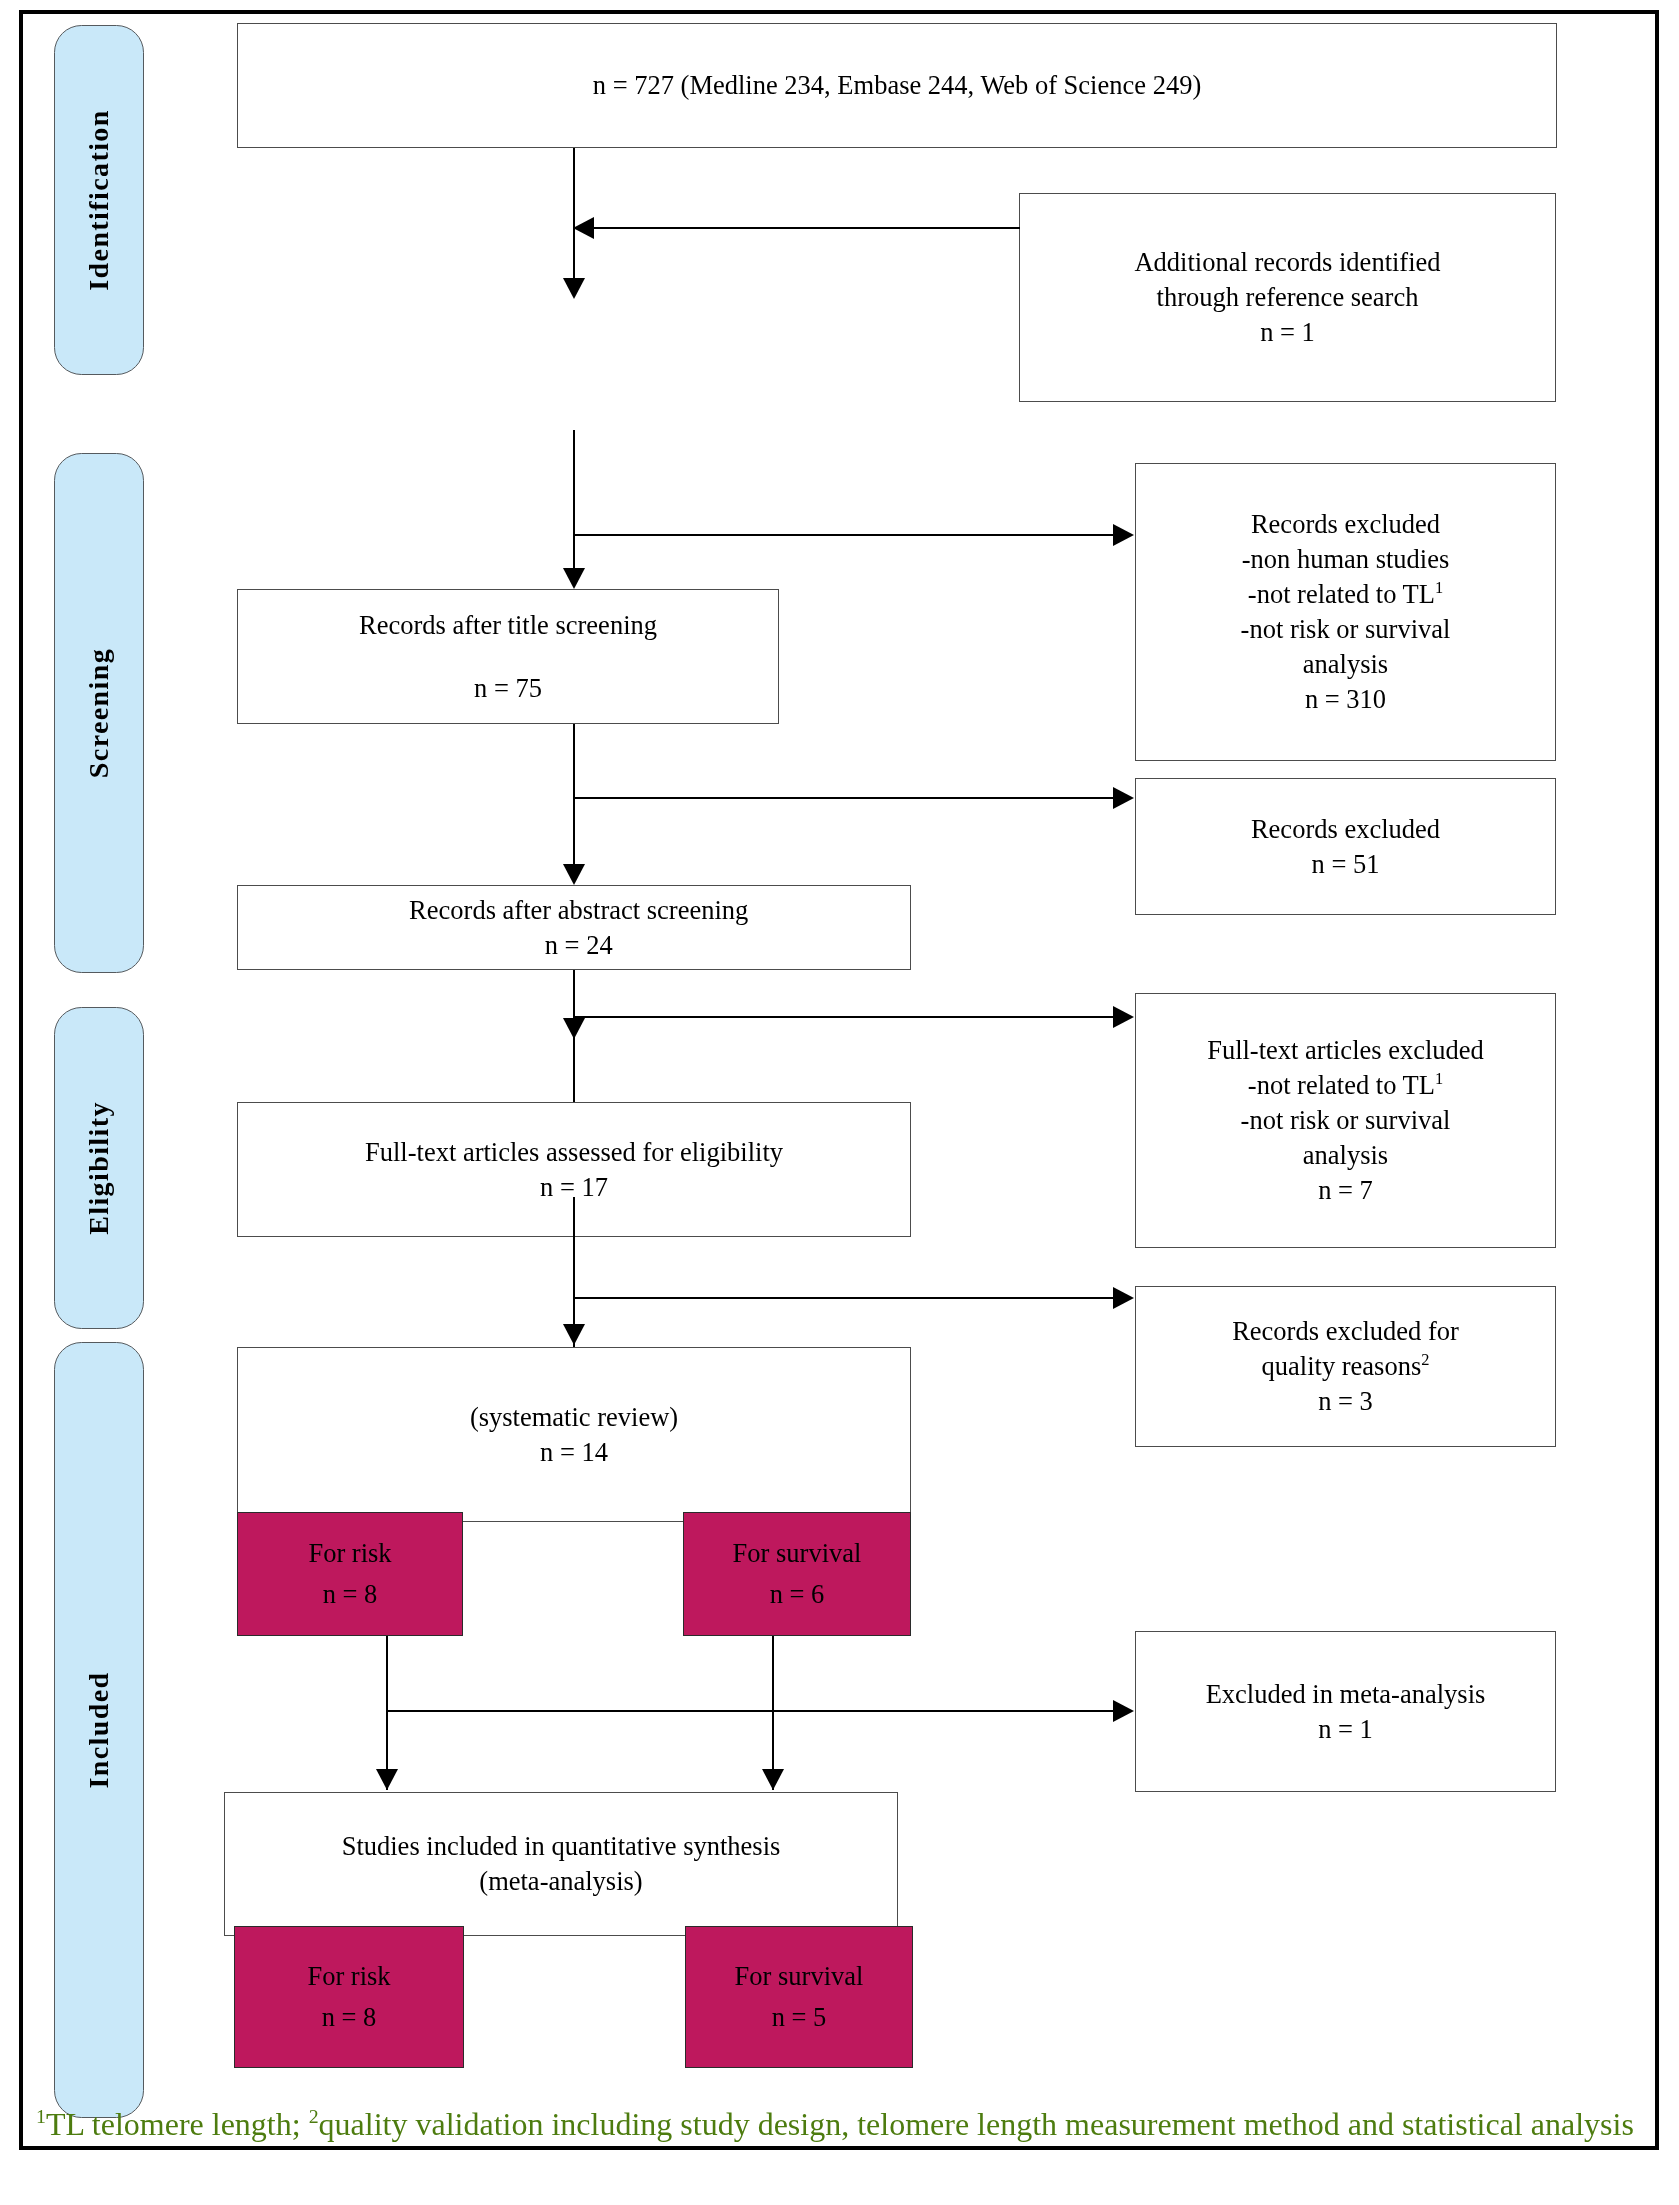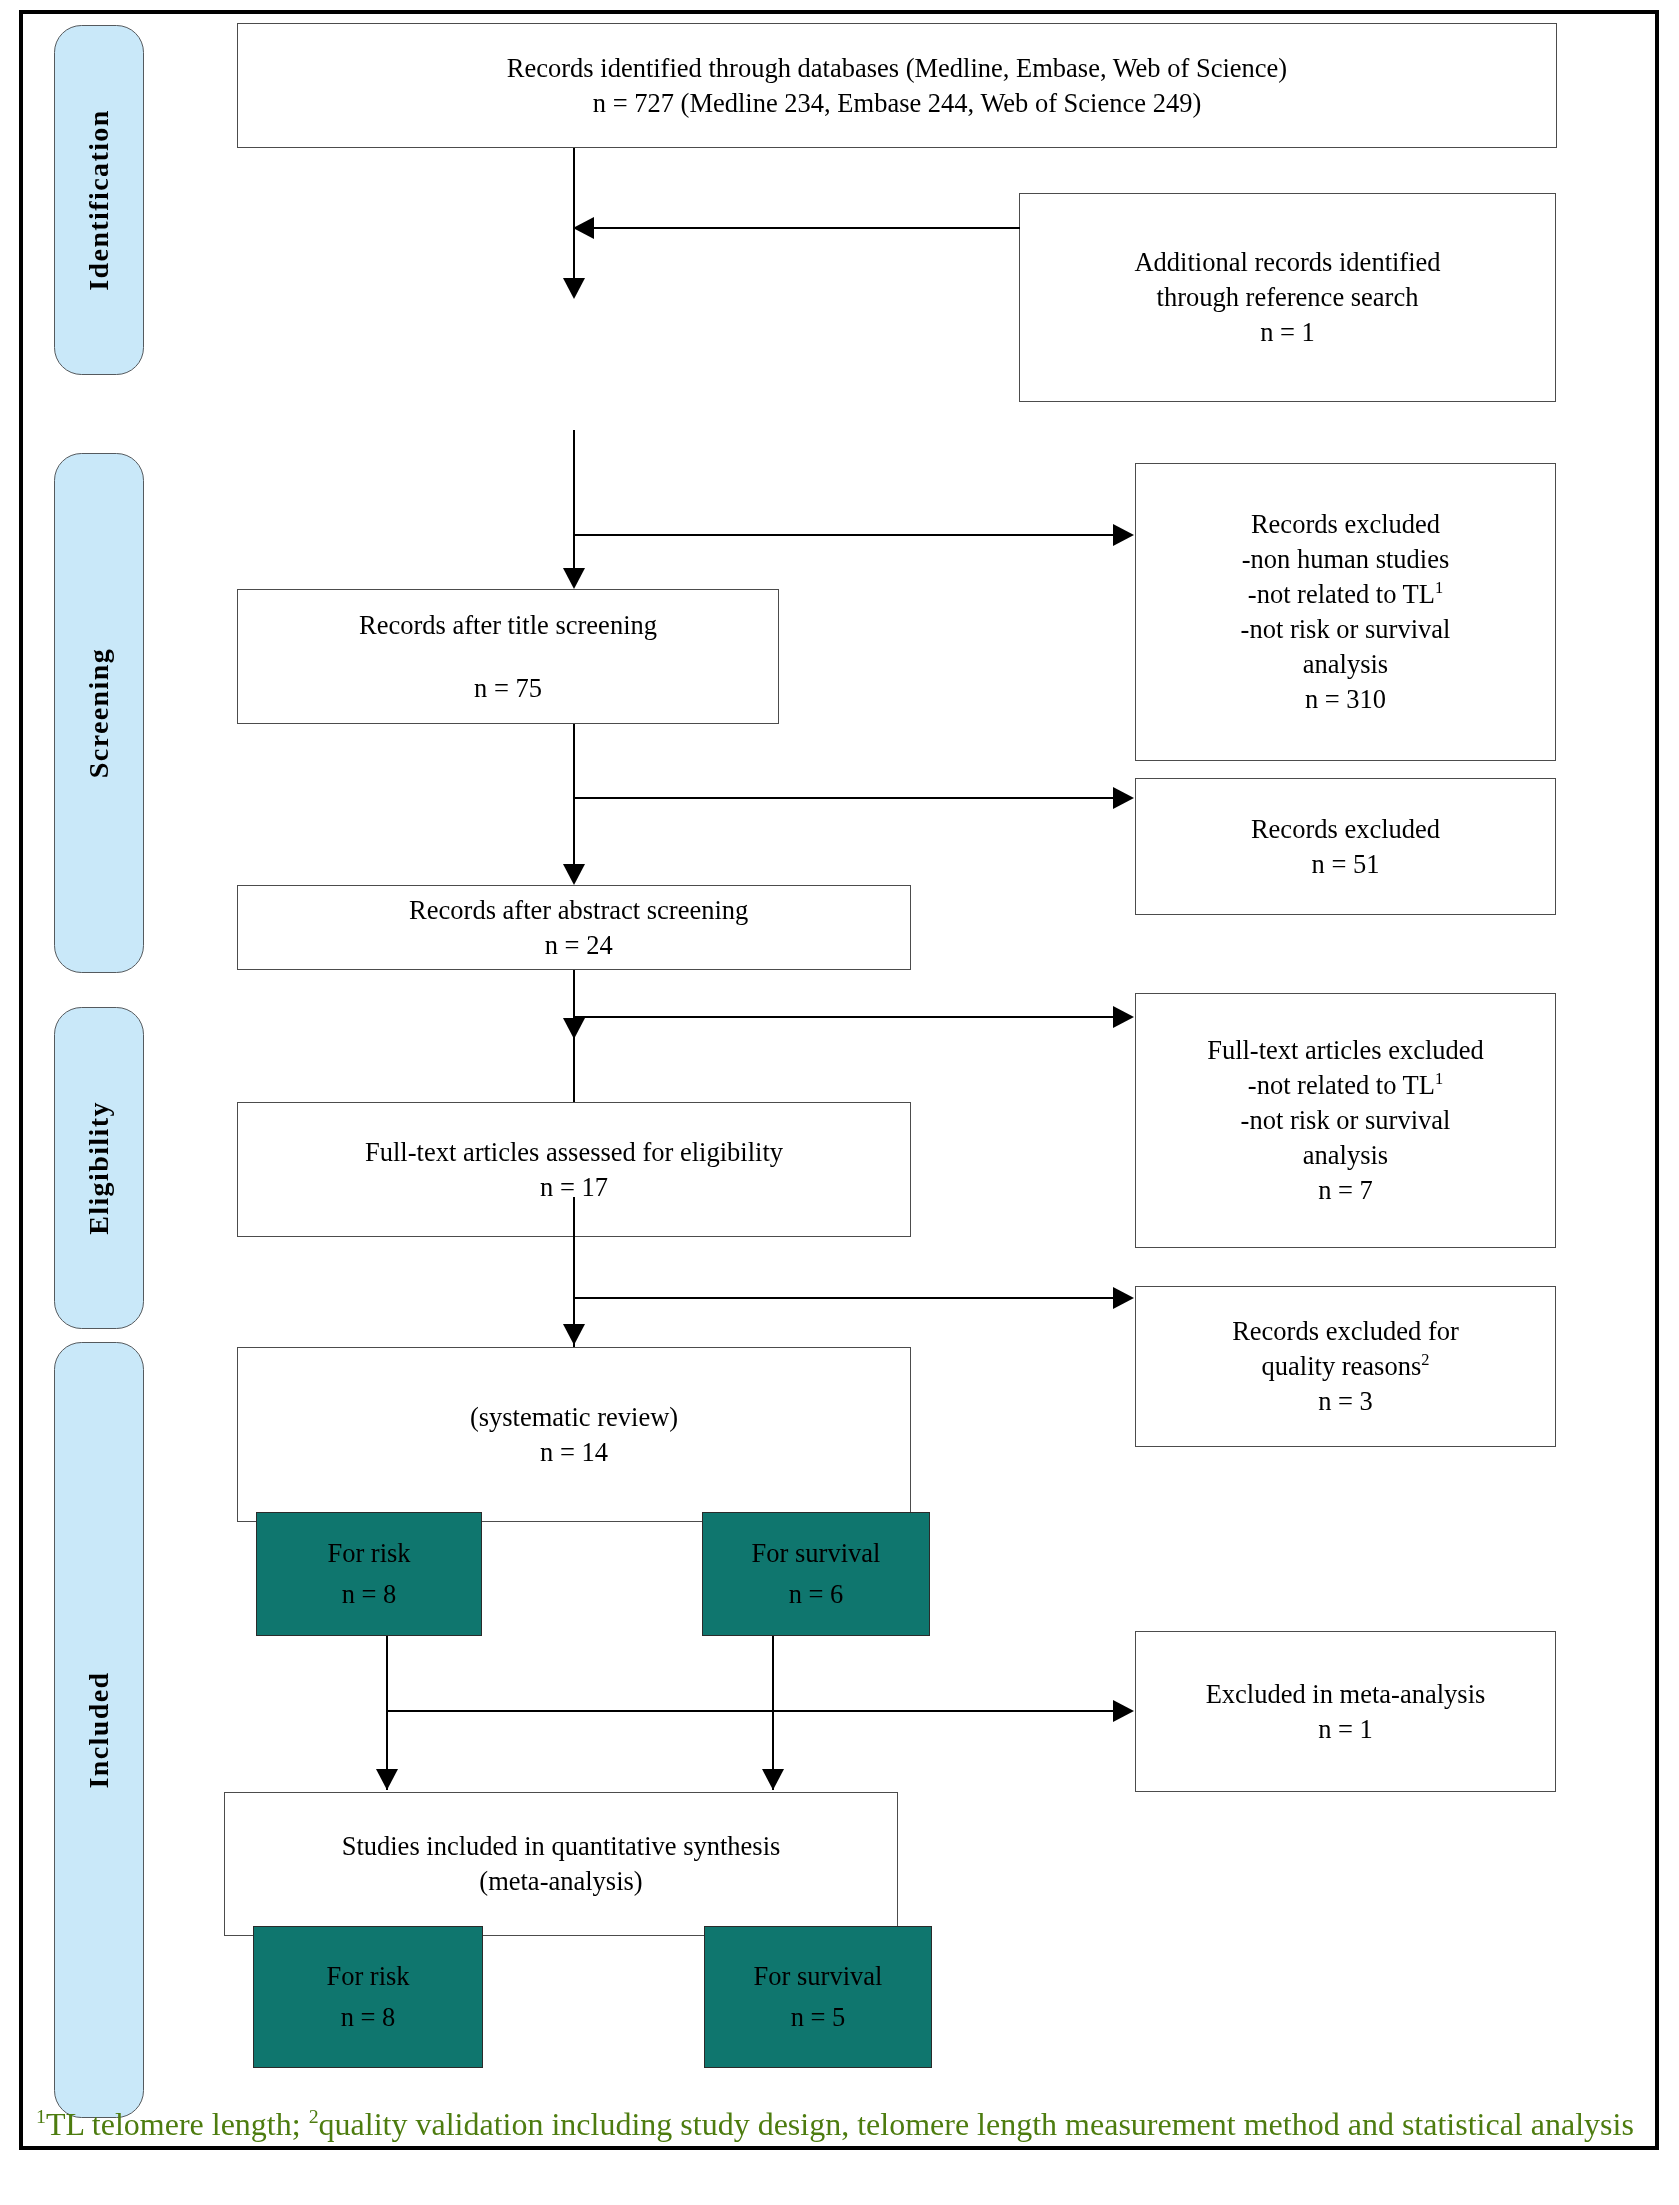--- a/index.html
+++ b/index.html
@@ -64,32 +64,31 @@
     line-height: 1.32;
     color: #000000;
     padding: 2.8px 7.6px;
   }
   .flow-box .line { display: block; white-space: nowrap; }
   .flow-box sup { font-size: 0.62em; vertical-align: super; line-height: 0; }
 
   
   .sub-box {
     position: absolute;
-    background: #0f766e;
+    background: #be185d;
     border: 1.9px solid #2b2b2b;
     box-sizing: border-box;
     display: flex;
     flex-direction: column;
     align-items: center;
     justify-content: center;
     text-align: center;
     font-size: 26.5px;
     line-height: 1.55;
     color: #000000;
-    margin-left: 19px;
   }
 
   
   .vline {
     position: absolute;
     width: 2.4px;
     background: #000000;
   }
   .hline {
     position: absolute;
@@ -146,21 +145,20 @@
 
   <div class="phase-tab" style="left:54px; top:1007px; width:90px; height:322px;">
     <span class="phase-label">Eligibility</span>
   </div>
 
   <div class="phase-tab" style="left:54px; top:1342px; width:90px; height:776px;">
     <span class="phase-label">Included</span>
   </div>
 
   <div class="flow-box" style="left:237px; top:23px; width:1320px; height:125px;">
-    <span class="line">Records identified through databases (Medline, Embase, Web of Science)</span>
     <span class="line">n = 727 (Medline 234, Embase 244, Web of Science 249)</span>
   </div>
 
   <div class="vline" style="left:573px; top:148px; height:142px;"></div>
   <div class="arrow-down" style="left:563px; top:278px;"></div>
 
   <div class="flow-box" style="left:1019px; top:193px; width:537px; height:209px;">
     <span class="line">Additional records identified</span>
     <span class="line">through reference search</span>
     <span class="line">n = 1</span>

